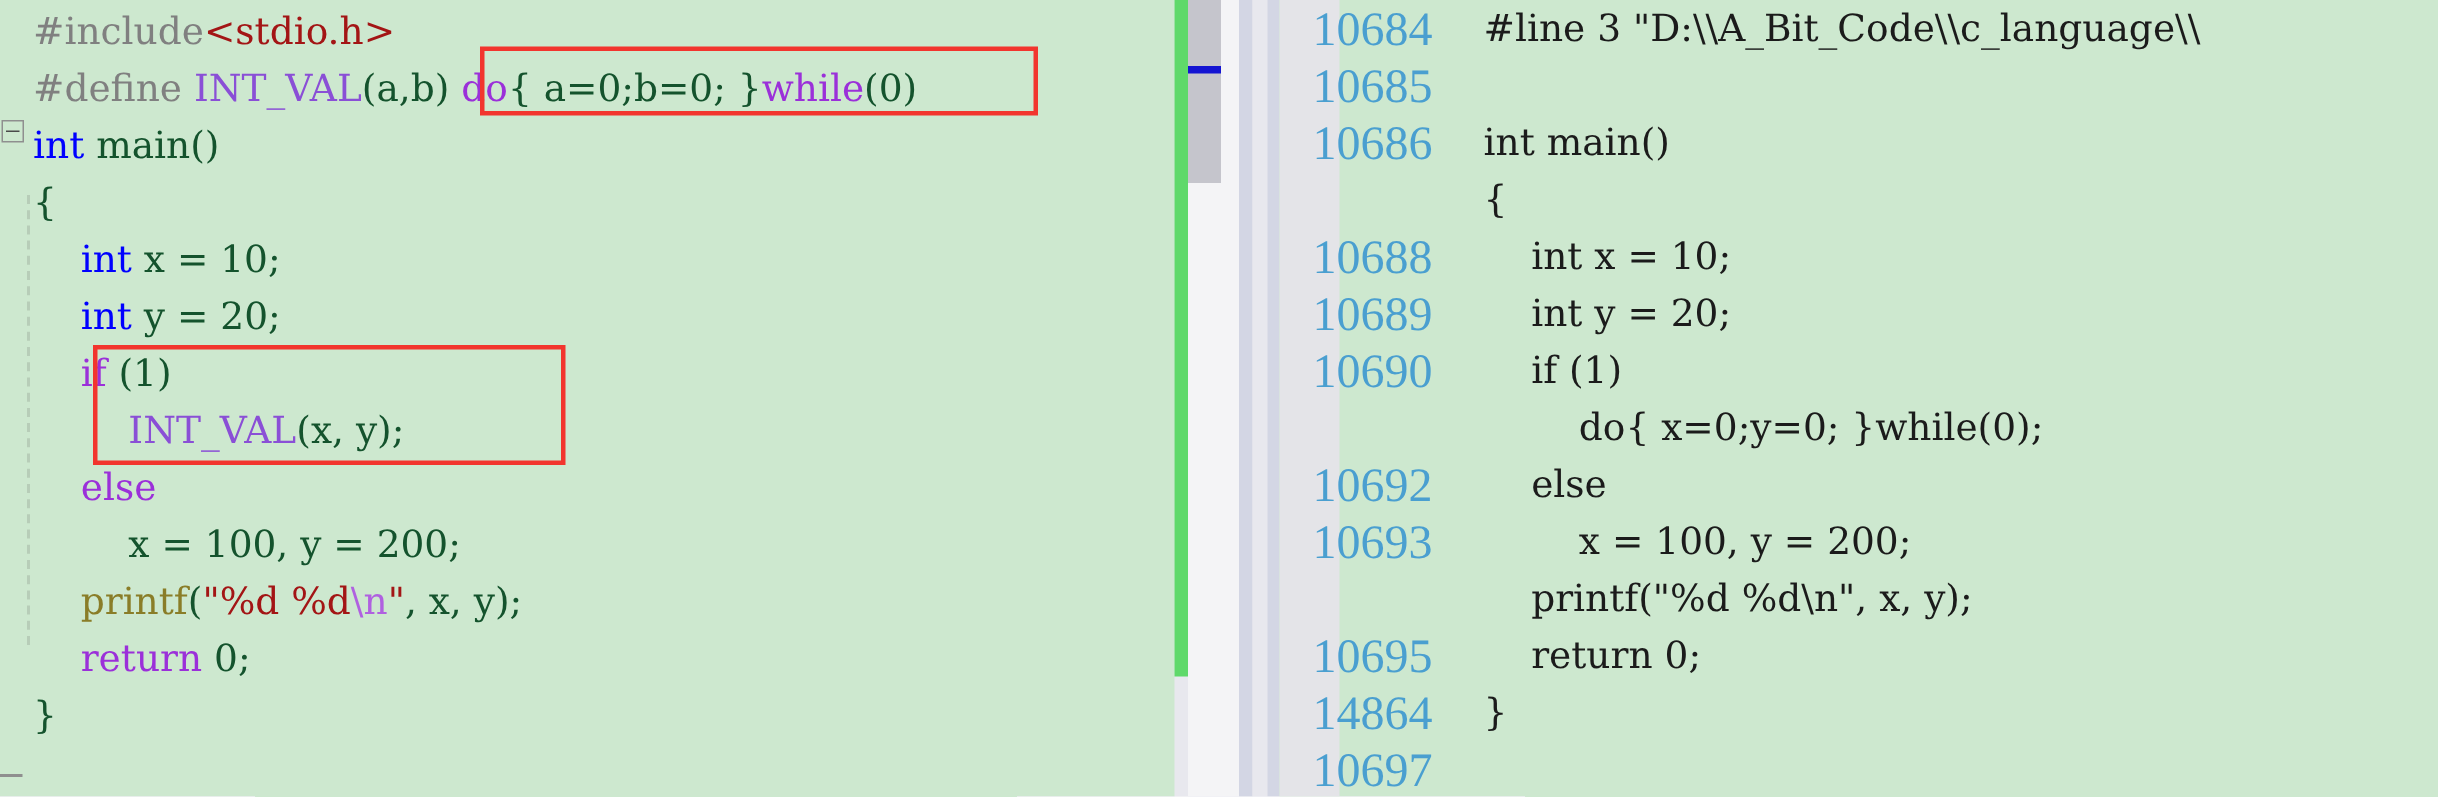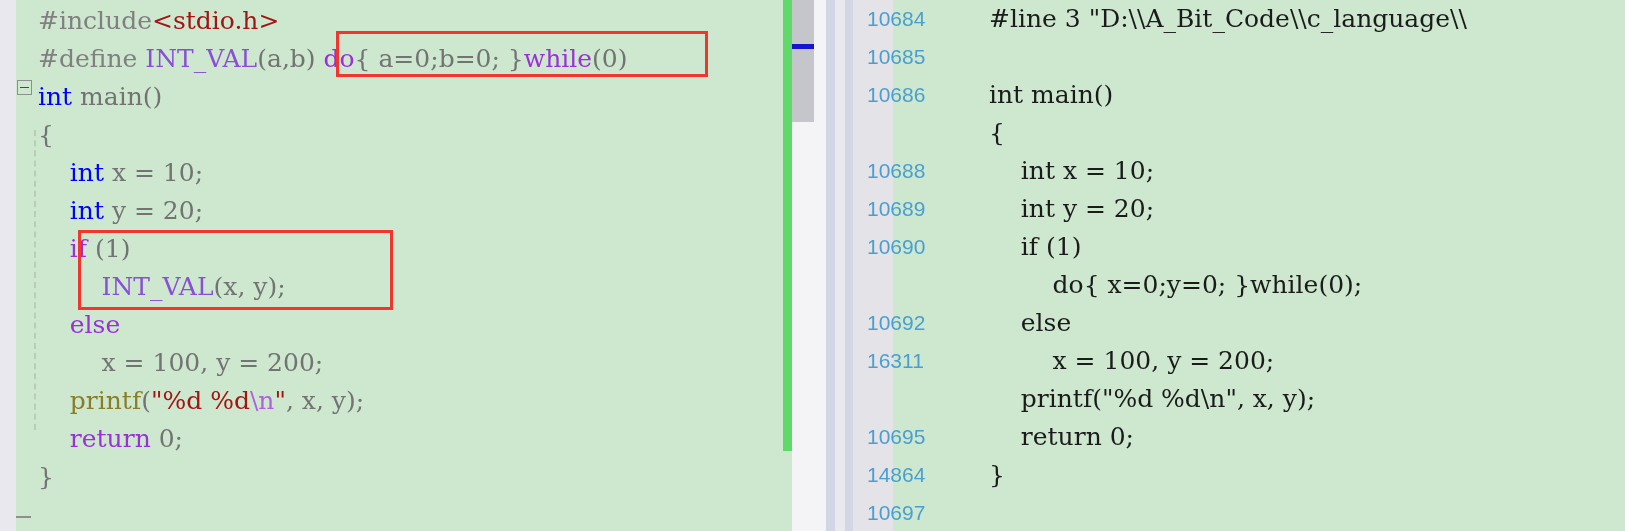--- a/index.html
+++ b/index.html
@@ -18,21 +18,21 @@
     position: relative;
     width: 1625px;
     height: 531px;
     overflow: hidden;
     background: #e8e8ee;
   }
 
   
   .left-pane {
     position: absolute;
-    left: 16px;
+    left: 0;
     top: 0;
     width: 783px;
     height: 531px;
     background: #cde8cf;
     overflow: hidden;
   }
 
   .left-gutter {
     position: absolute;
     left: 0;
@@ -97,21 +97,21 @@
 
   
   .t-pre     { color: #808080; }
   .t-inc     { color: #a31515; }
   .t-kw      { color: #0000ff; }
   .t-ctl     { color: #9b30d9; }
   .t-macro   { color: #8a4fd6; }
   .t-fn      { color: #8a7d28; }
   .t-str     { color: #a31515; }
   .t-esc     { color: #b060e0; }
-  .t-plain   { color: #737373; }
+  .t-plain   { color: #14532d; }
 
   
   .redbox {
     position: absolute;
     border: 3px solid #f2352e;
     box-sizing: border-box;
     pointer-events: none;
   }
   #redbox-macro   { left: 320px; top: 31px;  width: 372px; height: 46px; }
   #redbox-ifcall  { left: 62px;  top: 230px; width: 315px; height: 80px; }
@@ -211,23 +211,23 @@
     position: relative;
     height: 38px;
     line-height: 38px;
     white-space: pre;
   }
   .rp-num {
     position: absolute;
     left: 14px;
     top: 0;
     width: 96px;
-    text-align: left;
-    font-family: Liberation Sans, sans-serif;
-    font-size: 21px;
+    text-align: center;
+    font-family: Liberation Serif, serif;
+    font-size: 32px;
     color: #4a9fd0;
   }
   .rp-code {
     position: absolute;
     left: 136px;
     top: 0;
     font-family: "DejaVu Serif", serif;
     font-size: 25px;
     color: #1b1b1b;
     white-space: pre;
@@ -267,21 +267,21 @@
     <div class="rp-rows" id="right-rows">
         <div class="rp-row"><div class="rp-num">10684</div><div class="rp-code">#line 3 "D:\\A_Bit_Code\\c_language\\</div></div>
         <div class="rp-row"><div class="rp-num">10685</div><div class="rp-code"></div></div>
         <div class="rp-row"><div class="rp-num">10686</div><div class="rp-code">int main()</div></div>
         <div class="rp-row"><div class="rp-code">{</div></div>
         <div class="rp-row"><div class="rp-num">10688</div><div class="rp-code">    int x = 10;</div></div>
         <div class="rp-row"><div class="rp-num">10689</div><div class="rp-code">    int y = 20;</div></div>
         <div class="rp-row"><div class="rp-num">10690</div><div class="rp-code">    if (1)</div></div>
         <div class="rp-row"><div class="rp-code">        do{ x=0;y=0; }while(0);</div></div>
         <div class="rp-row"><div class="rp-num">10692</div><div class="rp-code">    else</div></div>
-        <div class="rp-row"><div class="rp-num">16311</div><div class="rp-code">        x = 100, y = 200;</div></div>
+        <div class="rp-row"><div class="rp-num">10693</div><div class="rp-code">        x = 100, y = 200;</div></div>
         <div class="rp-row"><div class="rp-code">    printf("%d %d\n", x, y);</div></div>
         <div class="rp-row"><div class="rp-num">10695</div><div class="rp-code">    return 0;</div></div>
         <div class="rp-row"><div class="rp-num">14864</div><div class="rp-code">}</div></div>
         <div class="rp-row"><div class="rp-num">10697</div><div class="rp-code"></div></div>
       </div>
 
   </div>
 
 </div>
 

